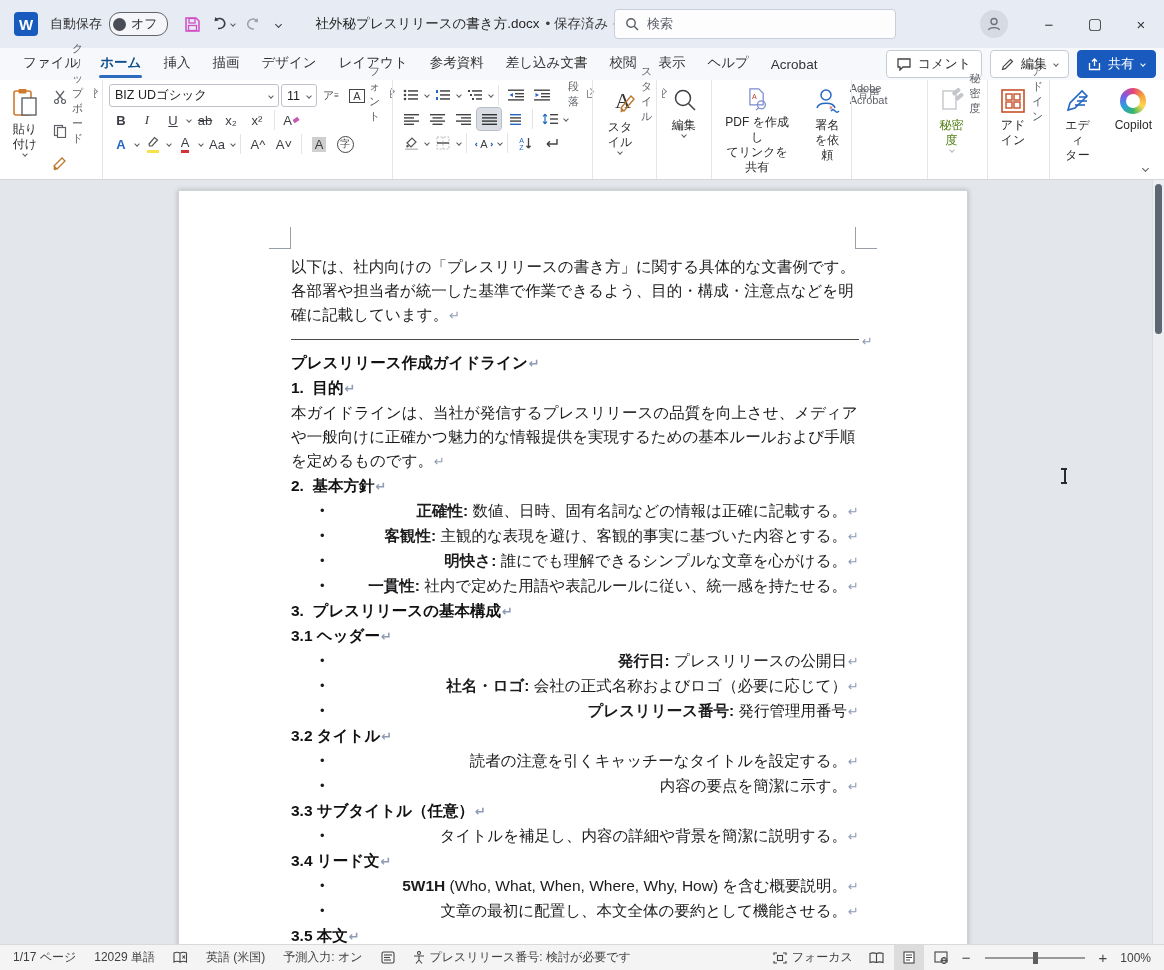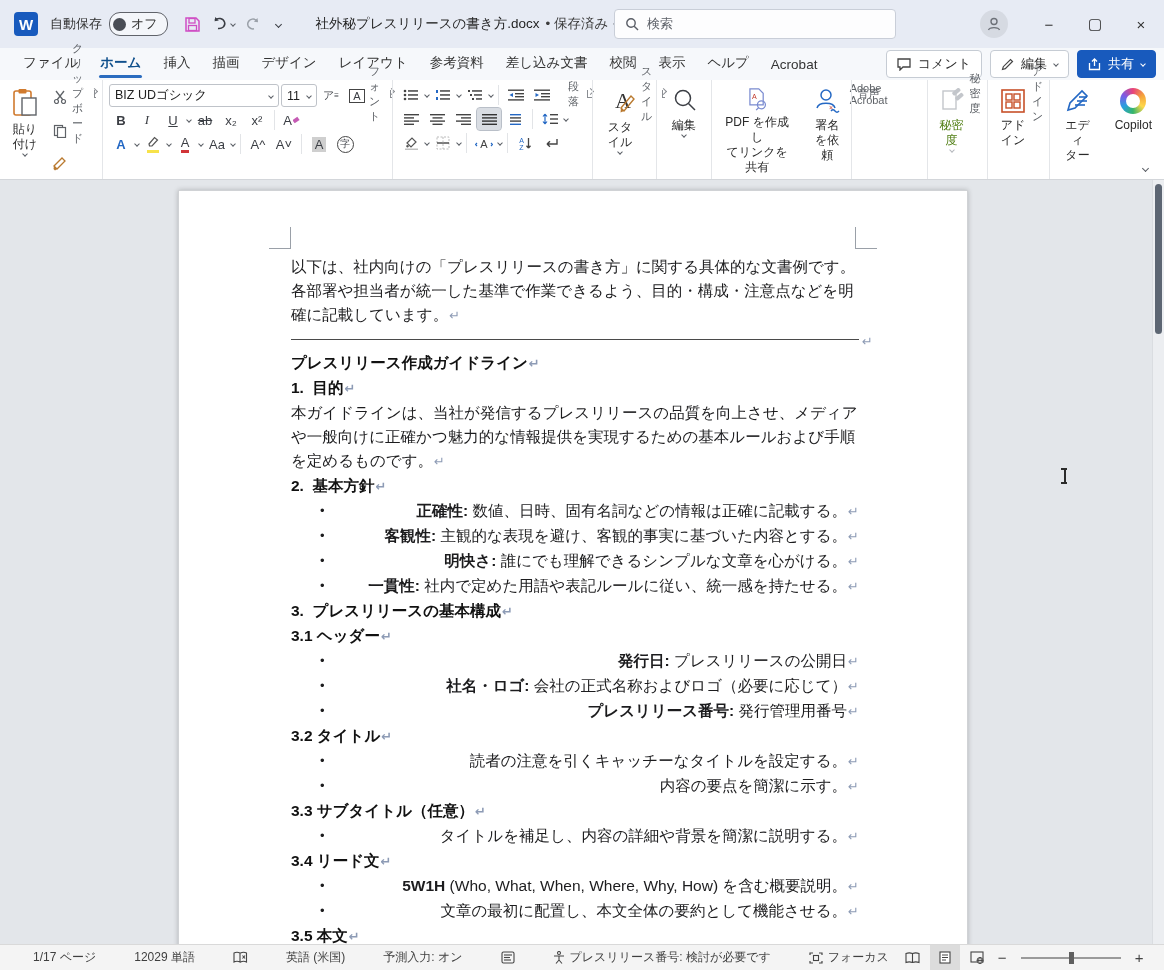--- a/index.html
+++ b/index.html
@@ -75,21 +75,21 @@
   .docline.hr .pmark { position:absolute; right:-14px; top:2px; }
   .ibeam { position:absolute; left:1058px; top:288px; width:12px; height:16px; }
   .ibeam::before, .ibeam::after { content:""; position:absolute; left:3px; right:3px; height:1.6px; background:#2b2b2b; }
   .ibeam::before { top:0; } .ibeam::after { bottom:0; }
   .ibeam span { position:absolute; left:50%; top:0; bottom:0; width:1.6px; background:#2b2b2b; }
   .vscroll { position:absolute; right:0; top:0; bottom:0; width:12px; background:#eceef1; border-left:1px solid #dadde1; }
   .vthumb { position:absolute; right:2px; top:4px; width:7px; height:150px; border-radius:4px; background:#5d6673; }
 
   
   .statusbar { height:26px; background:#f4f4f4; border-top:1px solid #d9d9d9; display:flex; align-items:center; font-size:12px; color:#3f3f3f; padding:0 6px; gap:4px; flex:0 0 auto; }
-  .sb-item { padding:0 7px; display:flex; align-items:center; gap:5px; white-space:nowrap; height:100%;margin-left:20px; }
+  .sb-item { padding:0 7px; display:flex; align-items:center; gap:5px; white-space:nowrap; height:100%; }
   .sb-right { margin-left:auto; display:flex; align-items:center; gap:2px; height:100%; }
   .viewbtn { width:30px; height:100%; display:flex; align-items:center; justify-content:center; }
   .viewbtn.active { background:#dcdcdc; }
   .zoomtrack { width:100px; height:2px; background:#9a9a9a; position:relative; margin:0 8px; }
   .zoomthumb { position:absolute; left:48px; top:-5px; width:5px; height:12px; background:#5f5f5f; }
   .zoom-sign { font-size:15px; color:#444; padding:0 4px; }
 </style>
 </head>
 <body>
 

